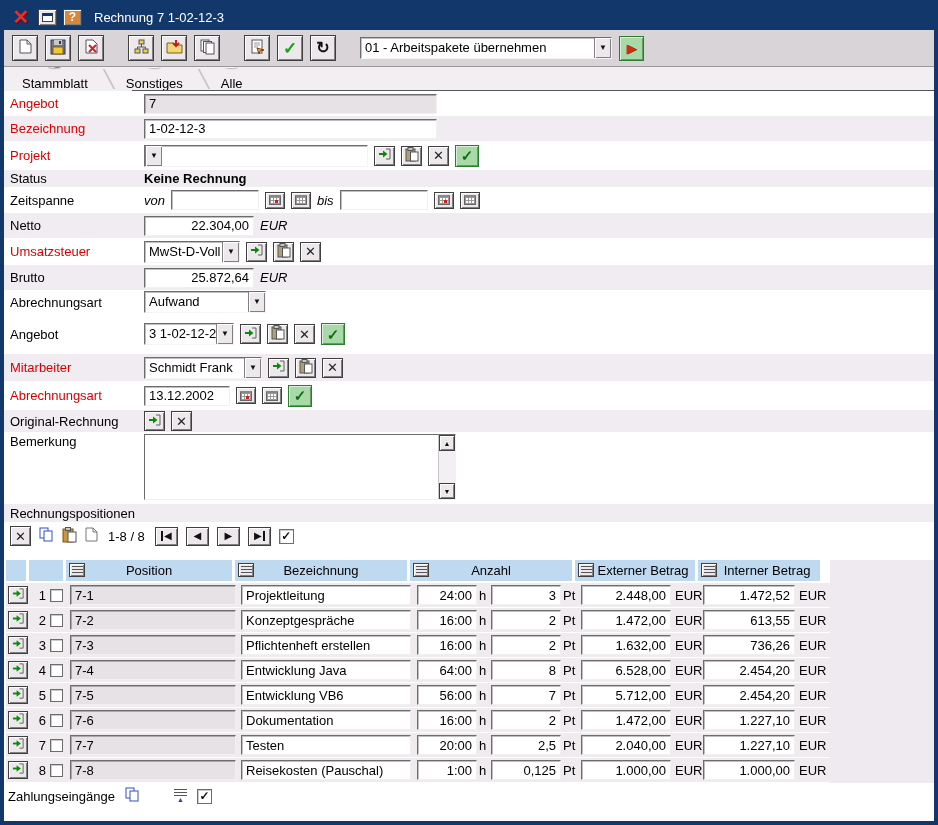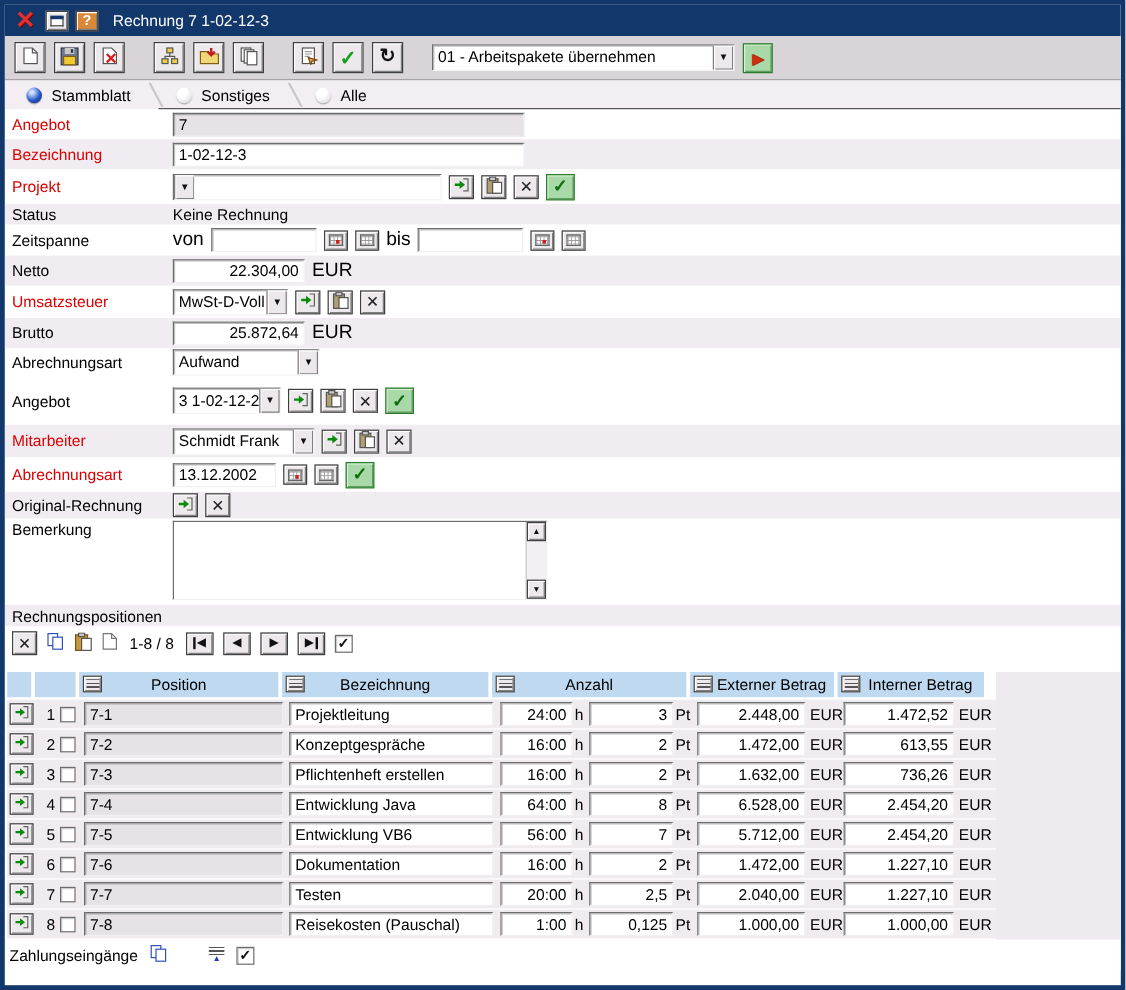--- a/index.html
+++ b/index.html
@@ -34,45 +34,45 @@
   .combo{height:22px; border:1px solid #6d6d6d; border-bottom-color:#f4f4f4; border-right-color:#f4f4f4; background:#fff; display:flex; align-items:stretch; box-shadow:inset 1px 1px 0 rgba(0,0,0,.25);}
   .combo .ctext{flex:1; padding:2px 4px 0 4px; white-space:nowrap; overflow:hidden;}
   .combo .dbtn{width:17px; background:var(--c-face); border-left:1px solid #808080; box-shadow:inset 1px 1px 0 #fff, inset -1px -1px 0 #808080; display:flex; align-items:center; justify-content:center; cursor:pointer;}
   .g-down{font-size:8px; line-height:8px; color:#111;}
   .action-combo{width:252px;}
   .play-btn{width:25px; height:25px; background:#A9D8A9; border:1px solid #2E7D2E; box-shadow:inset 1px 1px 0 #D9F0D9, inset -1px -1px 0 #5E9E5E; display:flex; align-items:center; justify-content:center; cursor:pointer;}
   .g-play{color:#CC3010; font-size:13px; line-height:13px; text-shadow:1px 0 0 #801800;}
 
   
   .tabstrip{height:24px; background:#F2EEF2; display:flex; align-items:center; position:relative; padding-left:10px;}
-  .tab{display:flex; align-items:center; gap:8px; padding:0 12px 0 8px; height:100%; cursor:pointer;}
+  .tab{display:flex; align-items:center; gap:8px; padding:0 12px 0 8px; height:100%; cursor:pointer;flex-direction:column;}
   .sphere{width:13px; height:13px; border-radius:50%; background:radial-gradient(circle at 35% 30%, #cfe0ff 10%, #2858C8 55%, #102870 95%); box-shadow:0 1px 1px rgba(0,0,0,.3);}
   .sphere.off{background:radial-gradient(circle at 35% 30%, #ffffff 35%, #E4E4EC 70%, #ABABB8 100%);}
   .tabsep{width:10px; height:20px; border-right:2px solid #C8C4C8; transform:skewX(28deg); margin-right:8px;}
   .tab-underline{position:absolute; left:128px; right:0; bottom:0; height:1px; background:#555;}
 
   
   .form{background:#fff;}
   .frow{display:flex; align-items:center; padding-left:6px;}
   .frow.stripe{background:var(--c-stripe);}
   .flabel{width:134px; flex:none; font-size:13px;}
   .red{color:var(--c-red);}
   .fctrl{display:flex; align-items:center; gap:6px;}
   .inp{height:20px; border:1px solid #6d6d6d; border-bottom-color:#f0f0f0; border-right-color:#f0f0f0; box-shadow:inset 1px 1px 0 rgba(0,0,0,.25); background:#fff; font-family:"Liberation Sans",sans-serif; font-size:13px; padding:0 4px;}
   .inp[readonly]{background:#E6E2E6;}
   .inp.right{text-align:right;}
-  .unit-lbl{font-size:16px;}
+  .unit-lbl{font-size:13px;font-style:italic;}
   .ibtn{width:21px; height:20px;}
   .cal{width:20px; height:17px;}
   .cal-glyph{width:12px; height:10px; border:1px solid #666; border-top:2px solid #888; background-image:linear-gradient(#999 1px, transparent 1px), linear-gradient(90deg,#999 1px, transparent 1px); background-size:3px 3px; background-color:#fff; position:relative;}
   .cal-glyph.dot::after{content:""; position:absolute; right:2px; bottom:1px; width:3px; height:3px; background:#D02020;}
   .ok-btn{width:24px; height:22px; background:#A9D8A9; border:1px solid #2E7D2E; box-shadow:inset 1px 1px 0 #D9F0D9, inset -1px -1px 0 #5E9E5E; display:flex; align-items:center; justify-content:center; cursor:pointer;}
   .ok-btn .g-check{color:#0E6E0E; font-size:15px;}
   .g-x{font-size:13px; line-height:13px; color:#222;}
-  .statustxt{font-size:13px;}
+  .statustxt{font-size:13px;font-weight:bold;}
   .bem-area{width:312px; height:66px; display:flex; border:1px solid #6d6d6d; border-bottom-color:#f0f0f0; border-right-color:#f0f0f0; box-shadow:inset 1px 1px 0 rgba(0,0,0,.25); background:#fff;}
   .bem-text{flex:1; border:none; outline:none; resize:none; font-family:"Liberation Sans",sans-serif; font-size:13px; padding:2px;}
   .sbar{width:17px; background:#F2F0F2; border-left:1px solid #c8c8c8; display:flex; flex-direction:column; justify-content:space-between;}
   .sbtn{height:16px; width:100%;}
   .g-up{font-size:7px; line-height:7px; color:#111;}
   .g-dn{font-size:7px; line-height:7px; color:#111;}
 
   
   .sec-title{height:18px; background:var(--c-stripe); padding-left:6px; display:flex; align-items:center; font-size:13px;}
   .pos-toolbar{height:28px; display:flex; align-items:center; gap:8px; padding-left:6px; background:#fff;}

